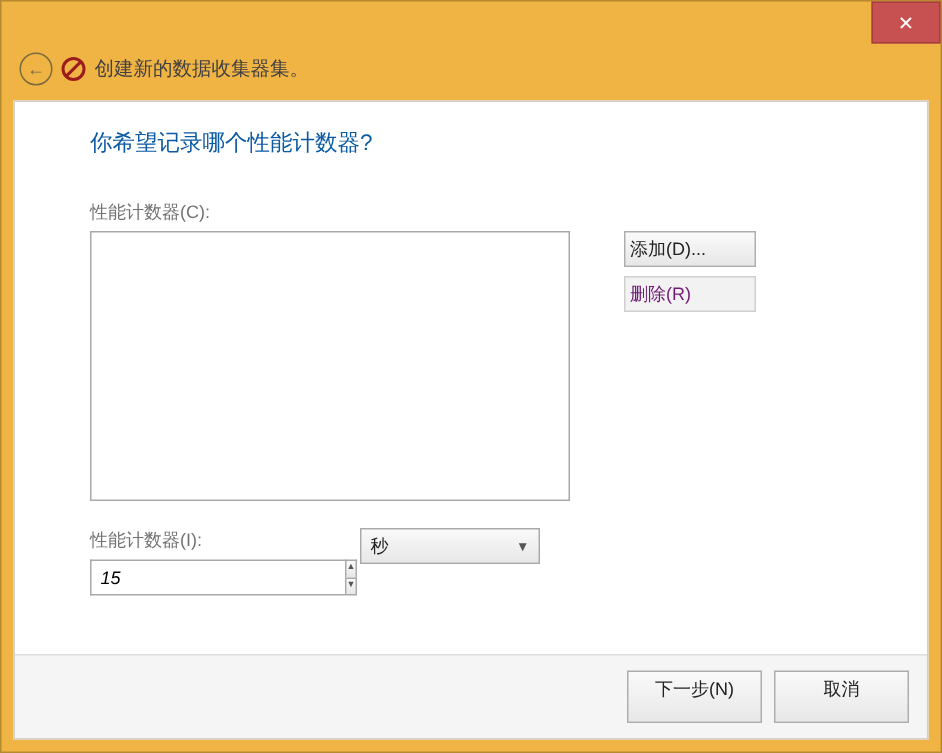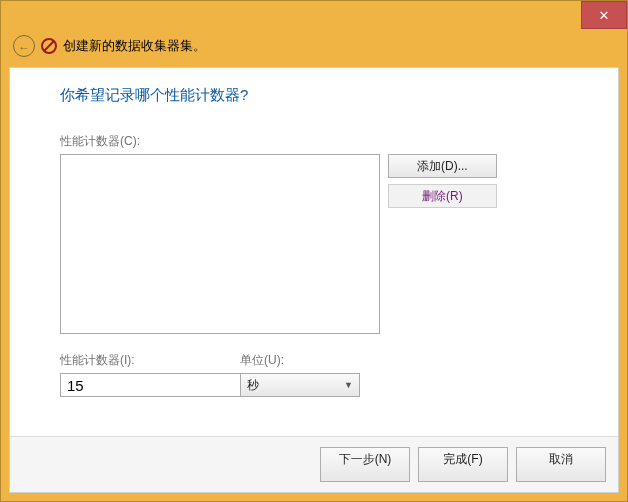--- a/index.html
+++ b/index.html
@@ -58,21 +58,21 @@
   }
   .deny-icon::after {
     content: "";
     position: absolute;
     width: 14px; height: 2px;
     background: #9b1c1c;
     top: 50%; left: 50%;
     transform: translate(-50%, -50%) rotate(-45deg);
   }
   .header-title {
-    color: #000000;
+    color: #404040;
     font-size: 13px;
   }
   .content-panel {
     flex: 1;
     background: #fff;
     margin: 0 8px 8px 8px;
     border: 1px solid #cfcfcf;
     display: flex;
     flex-direction: column;
   }
@@ -105,25 +105,26 @@
     display: flex;
     flex-direction: column;
     gap: 6px;
   }
   .wbtn {
     min-width: 88px;
     height: 24px;
     background: linear-gradient(#fafafa,#e7e7e7);
     border: 1px solid #adadad;
     font-size: 12px;
-    text-align: center;
+    text-align: left;
     line-height: 22px;
-    padding: 0 28px;
+    padding: 0 3px;
     cursor: default;
     color: #222;
+    margin-left: 28px;
   }
   .wbtn.disabled {
     color: #701a75;
     border-color: #cfcfcf;
     background: #f2f2f2;
   }
   .row-bottom {
     display: flex;
     gap: 40px;
     margin-top: 18px;
@@ -132,22 +133,23 @@
   .spinner {
     display: flex;
     width: 140px;
     height: 24px;
   }
   .spinner input {
     flex:1;
     border: 1px solid #a9a9a9;
     border-right: none;
     padding: 2px 6px;
-    font-size: 15px;
-    height: 24px;
+    font-size: 12px;
+    height: 24px;
+    font-style: italic;
   }
   .spinner-btns {
     display:flex; flex-direction:column;
     width: 18px;
   }
   .spinner-btn {
     flex:1;
     border: 1px solid #a9a9a9;
     background: linear-gradient(#fafafa,#e7e7e7);
     font-size: 6px;
@@ -226,29 +228,27 @@
           <div class="field-label">性能计数器(I):</div>
           <div class="spinner">
             <input type="text" value="15" style="">
             <div class="spinner-btns">
               <div class="spinner-btn">▲</div>
               <div class="spinner-btn">▼</div>
             </div>
           </div>
         </div>
         <div class="col">
-          <div class="field-label">单位(U):</div>
           <div class="selectbox">
             <span>秒</span>
             <span class="chev">▼</span>
           </div>
         </div>
       </div>
     </div>
 
     <div class="footer">
       <div class="fbtn">下一步(N)</div>
-      <div class="fbtn">完成(F)</div>
       <div class="fbtn">取消</div>
     </div>
   </div>
 
 </div>
 
 </body></html>

